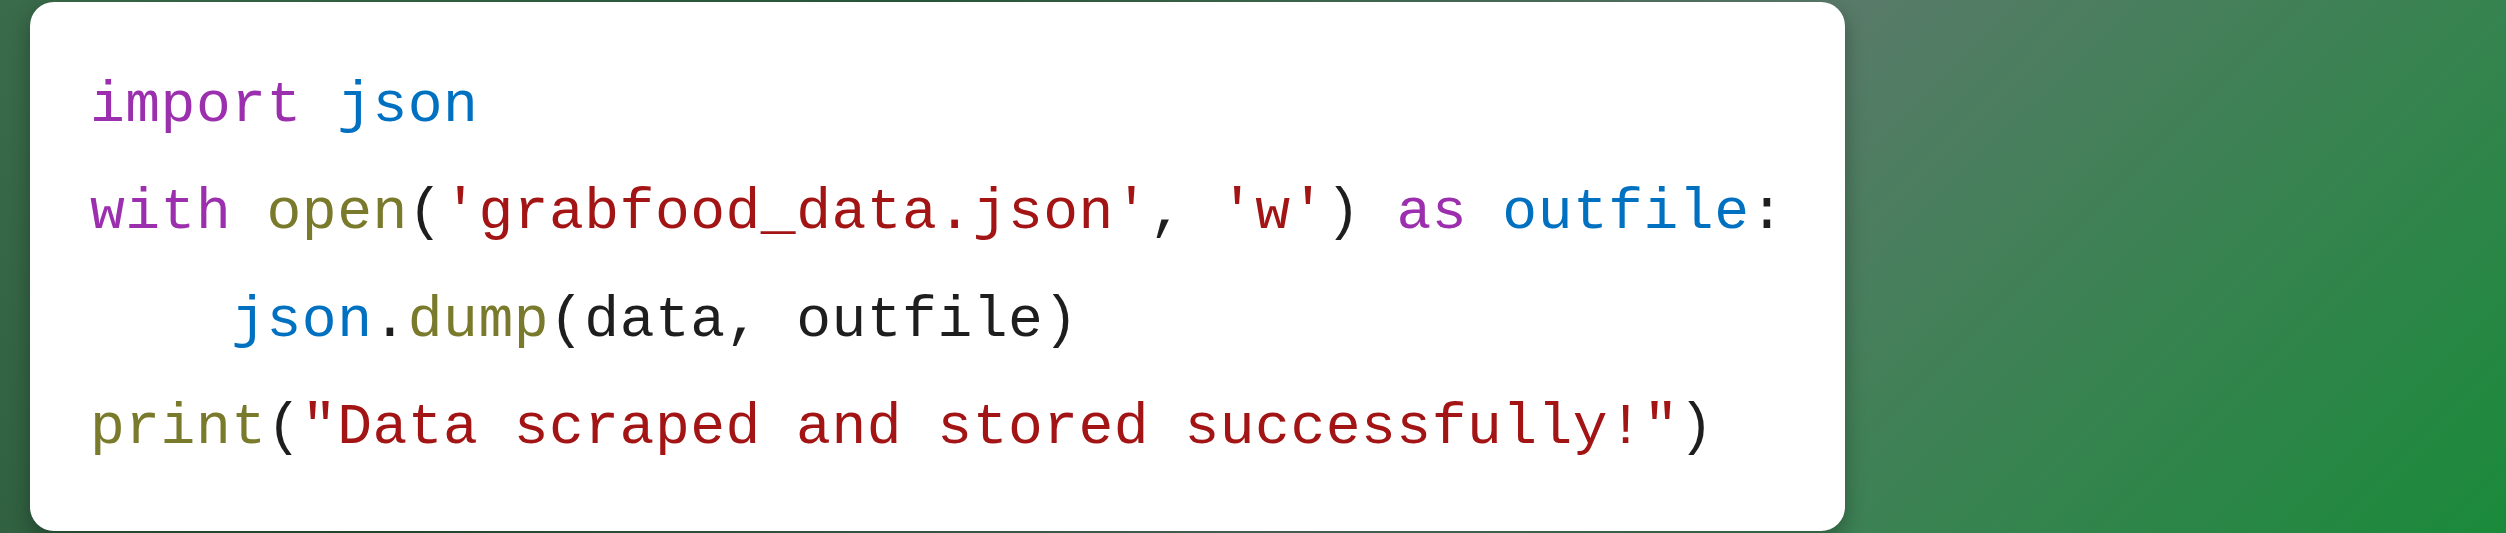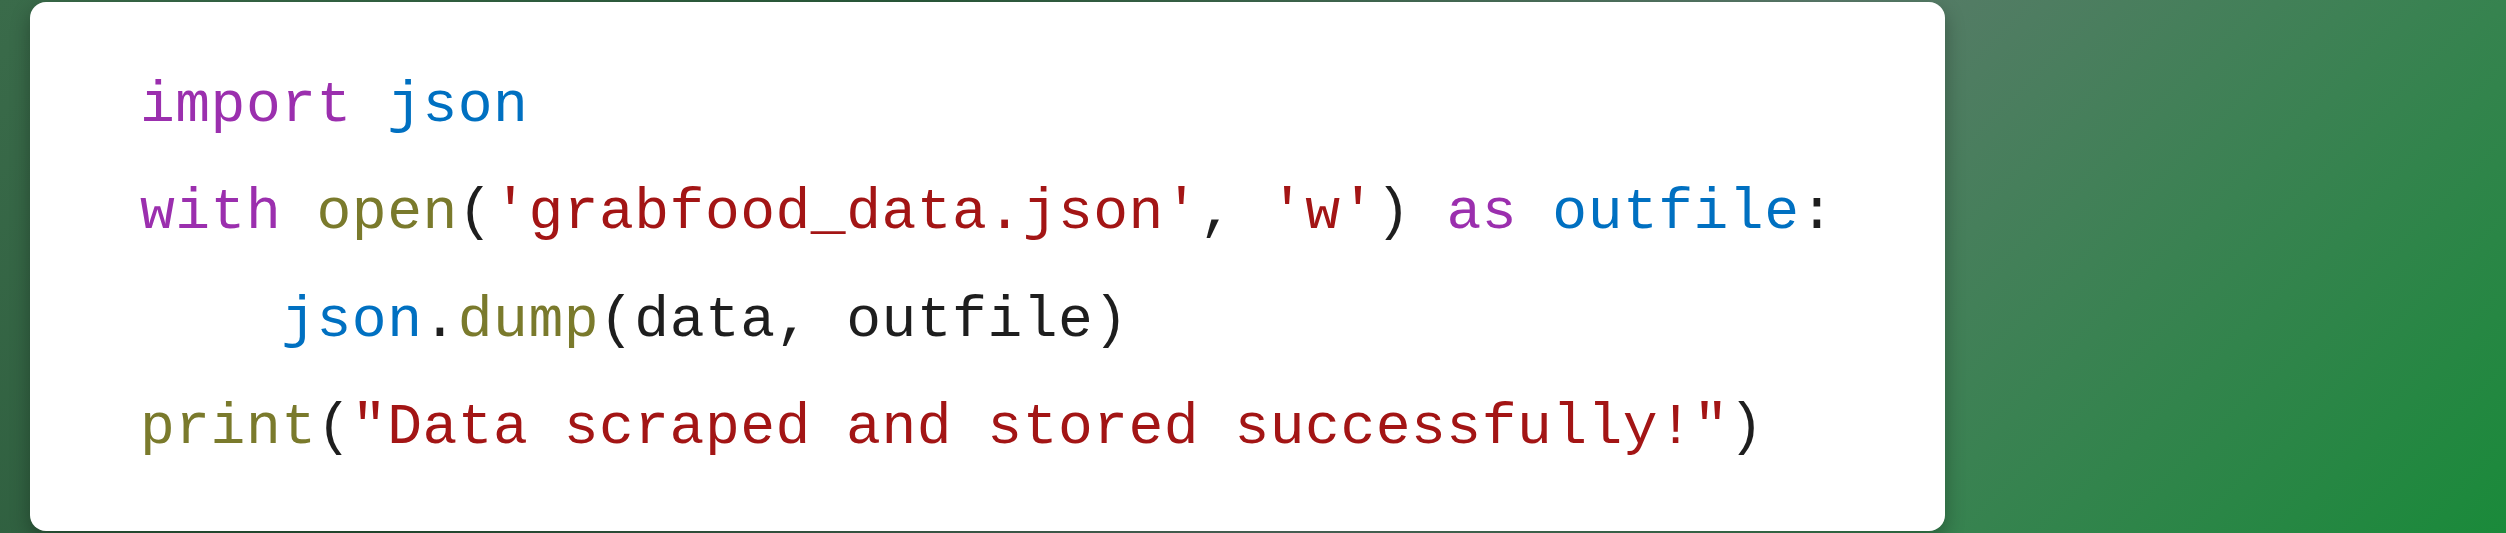--- a/index.html
+++ b/index.html
@@ -12,22 +12,22 @@
       height: 533px;
       background: linear-gradient(135deg, #3a6b4a 0%, #2a5a3a 30%, #5a7a6a 60%, #1a8a3a 100%);
       display: flex;
       align-items: center;
       justify-content: flex-start;
       padding: 20px 30px;
       font-family: 'Consolas', 'Monaco', 'Courier New', monospace;
     }
     .code-block {
       background: #ffffff;
-      border-radius: 16px;
-      padding: 50px 110px;
+      border-radius: 24px;
+      padding: 50px 60px;
       box-shadow: 0 8px 20px rgba(0,0,0,0.3);
       font-size: 58px;
       line-height: 1.85;
       white-space: pre;
       letter-spacing: 0.5px;
     }
     .kw-import { color: #9b2fae; }
     .kw-with { color: #9b2fae; }
     .kw-as { color: #9b2fae; }
     .module { color: #0070c1; }

